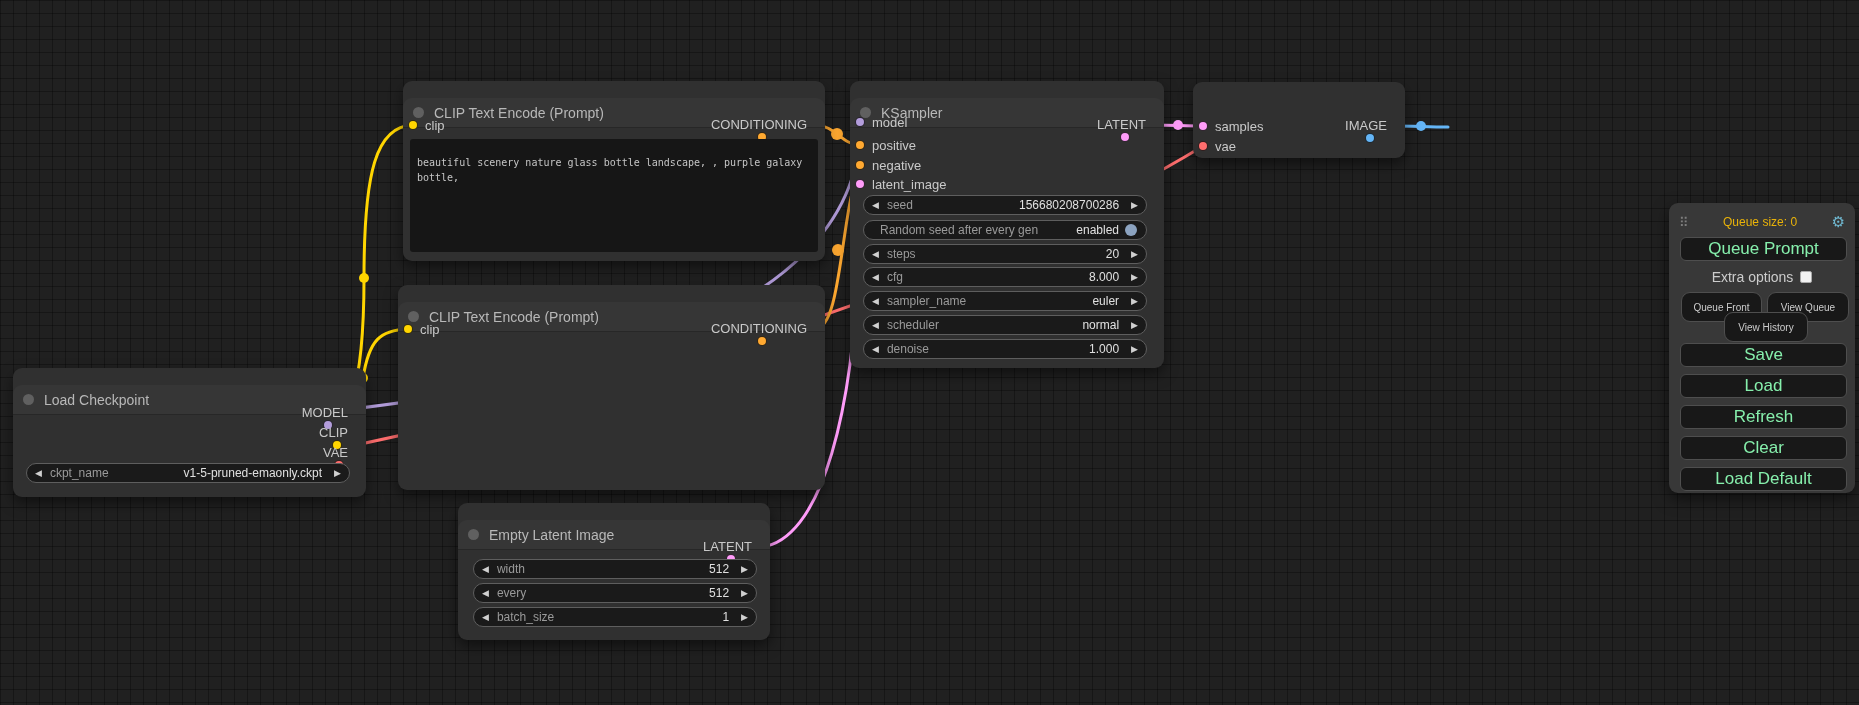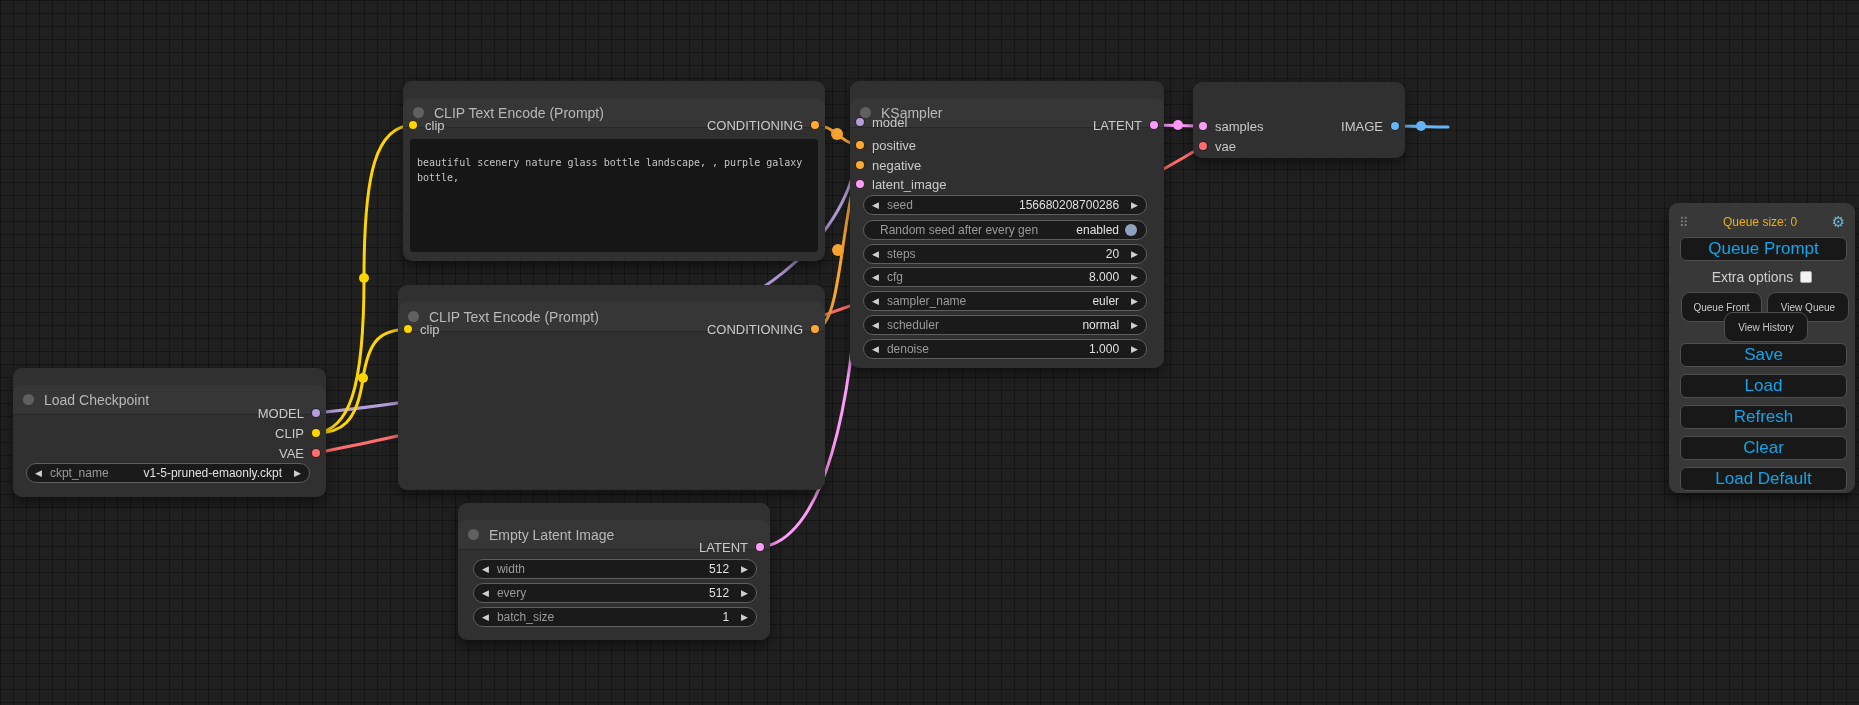--- a/index.html
+++ b/index.html
@@ -20,21 +20,21 @@
   .ntitle{height:29px;display:flex;align-items:center;padding:0 10px;
     background:#363636;border-radius:9px 9px 0 0;
     border-bottom:1px solid rgba(0,0,0,.28);margin-top:17px;}
   .tdot{width:11px;height:11px;border-radius:50%;background:#606060;
     margin-right:10px;flex:0 0 auto;}
   .ttext{font-size:14px;color:#b8b8b8;white-space:nowrap;}
 
   .slot{position:absolute;height:16px;display:flex;align-items:center;
     font-size:13px;color:#c9c9c9;white-space:nowrap;}
   .slot.in{left:5px;}
-  .slot.out{right:5px;}
+  .slot.out{right:18px;flex-direction:column;}
   .sdot{width:10px;height:10px;border-radius:50%;
     border:1px solid rgba(15,15,15,.85);box-sizing:border-box;flex:0 0 auto;}
   .slot.in .sdot{margin-right:7px;}
   .slot.out .sdot{margin-left:7px;}
 
   .widget{position:absolute;height:20px;background:#1a1a1a;
     border:1px solid #5e5e5e;border-radius:10px;display:flex;align-items:center;
     padding:0 8px;box-sizing:border-box;font-size:12px;}
   .warrow{color:#d0d0d0;font-size:9px;line-height:1;flex:0 0 auto;}
   .wlabel{margin-left:8px;color:#9a9a9a;white-space:nowrap;}
@@ -49,21 +49,21 @@
 
   .qpanel{position:absolute;left:1669px;top:203px;width:186px;height:290px;
     background:#383838;border-radius:9px;box-shadow:0 6px 16px rgba(0,0,0,.55);
     z-index:3;}
   .qheader{position:absolute;top:7px;left:0;right:0;height:24px;display:flex;
     align-items:center;padding:0 10px;}
   .qhandle{color:#7d7d7d;font-size:13px;cursor:grab;flex:0 0 auto;}
   .qsize{flex:1;text-align:center;font-size:12px;color:#eab308;}
   .qgear{color:#6FB7CF;font-size:15px;flex:0 0 auto;cursor:pointer;}
   .qbtn{position:absolute;left:11px;width:167px;height:24px;background:#181818;
-    border:1px solid #4e4e4e;border-radius:6px;color:#0ea5e9;font-size:17px;
+    border:1px solid #4e4e4e;border-radius:6px;color:#86efac;font-size:17px;
     display:flex;align-items:center;justify-content:center;box-sizing:border-box;
     cursor:pointer;}
   .qsmall{position:absolute;height:30px;background:#181818;border:1px solid #4e4e4e;
     border-radius:9px;color:#cccccc;font-size:10px;display:flex;align-items:center;
     justify-content:center;box-sizing:border-box;cursor:pointer;}
   .qextra{position:absolute;top:66px;left:0;right:0;display:flex;
     justify-content:center;align-items:center;gap:7px;font-size:14px;color:#cccccc;}
   .qcheck{width:12px;height:12px;background:#f2f2f2;border-radius:2px;
     border:1px solid #aaa;box-sizing:border-box;cursor:pointer;}
 </style>
@@ -83,21 +83,21 @@
     <path d="M1154,125 C1172,125 1186,126 1203,126" stroke="#FF9CF9"></path>
     <path d="M1395,126 C1412,126 1430,127 1448,127" stroke="#64B5F6"></path>
     <circle cx="364" cy="278" r="5" fill="#FFD500"></circle>
     <circle cx="363" cy="378" r="5" fill="#FFD500"></circle>
     <circle cx="837" cy="134" r="6" fill="#FFA931"></circle>
     <circle cx="838" cy="250" r="6" fill="#FFA931"></circle>
     <circle cx="1178" cy="125" r="5" fill="#FF9CF9"></circle>
     <circle cx="1421" cy="126" r="5" fill="#64B5F6"></circle>
   </svg>
 
-  <div class="node" style="left:13px;top:368px;width:313px;height:129px">
+  <div class="node" style="left:13px;top:368px;width:353px;height:129px">
     <div class="ntitle">
       <span class="tdot"></span>
       <span class="ttext">Load Checkpoint</span>
     </div>
     <div class="slot out" style="top:37px">
       <span>MODEL</span>
       <span class="sdot" style="background:#B39DDB"></span>
     </div>
     <div class="slot out" style="top:57px">
       <span>CLIP</span>

